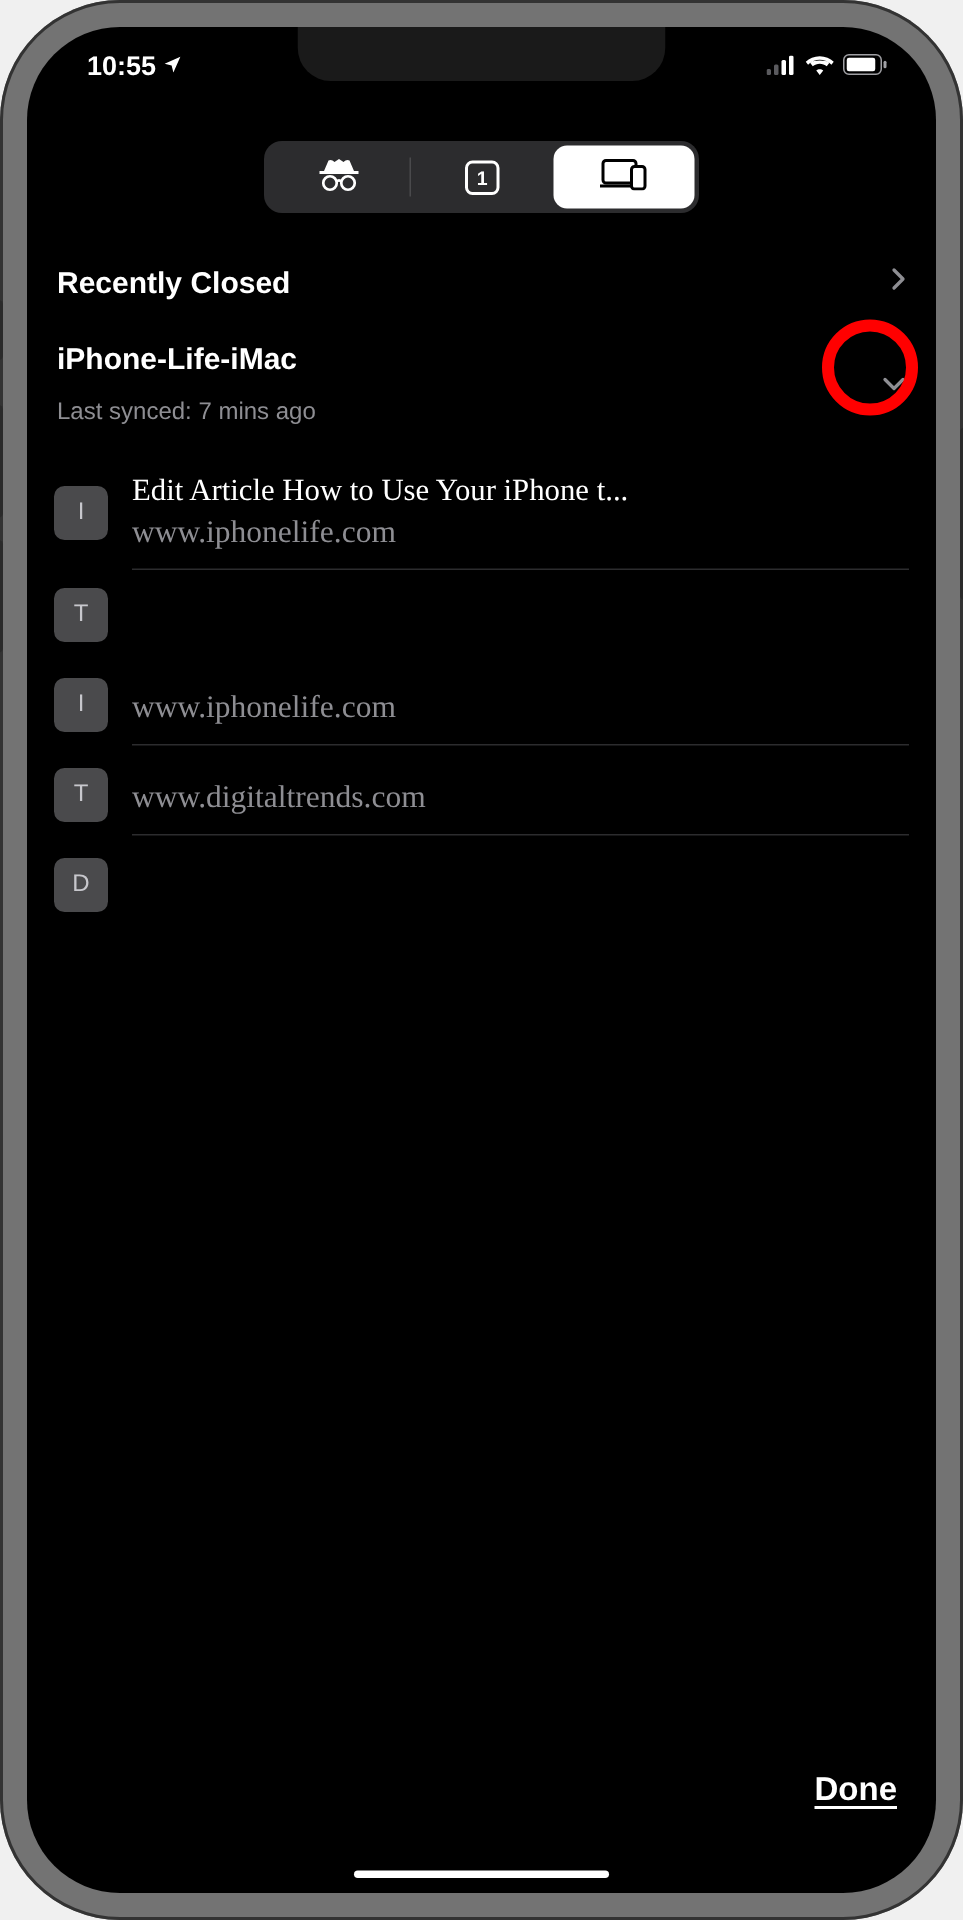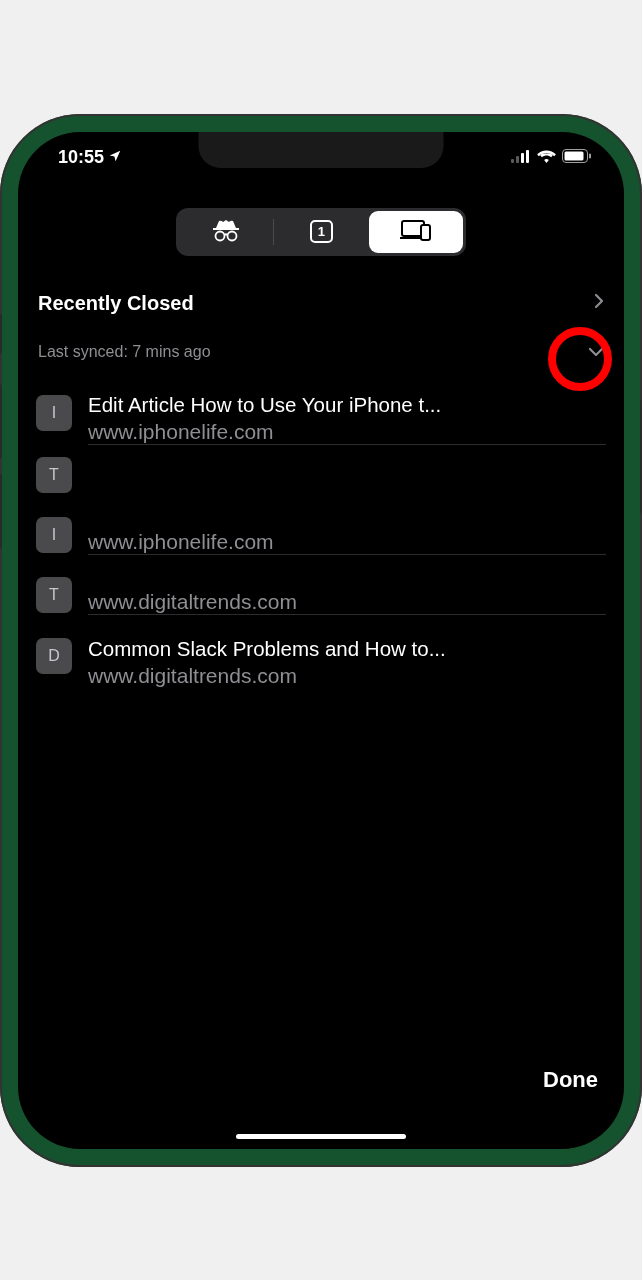--- a/index.html
+++ b/index.html
@@ -7,22 +7,22 @@
     width: 642px;
     height: 1280px;
     background: #f0f0f0;
     font-family: -apple-system, "Helvetica Neue", Helvetica, Arial, sans-serif;
     display: flex;
     align-items: center;
     justify-content: center;
   }
   .device {
     width: 642px;
-    height: 1053px;
-    background: #14532d;
+    height: 1280px;
+    background: #737373;
     border-radius: 80px;
     padding: 18px;
     position: relative;
     box-shadow: 0 0 0 2px #333 inset;
   }
   .side-btn {
     position: absolute;
     background: #2a2a2a;
     border-radius: 3px;
   }
@@ -94,57 +94,58 @@
     align-items: center;
     justify-content: center;
     font-size: 13px;
     font-weight: 600;
     color: #fff;
   }
   .content { padding: 30px 18px 0 18px; }
   .section-row {
     display: flex;
     justify-content: space-between;
-    align-items: center;
+    align-items: flex-start;
     padding: 6px 2px;
   }
   .section-title { font-size: 20px; font-weight: 700; color: #fff; }
   .chev { color: #8e8e93; }
   .device-section { margin-top: 22px; position: relative; }
   .device-header {
     display: flex;
     justify-content: space-between;
     align-items: center;
     padding: 0 2px 10px;
   }
   .device-name { font-size: 20px; font-weight: 700; color: #fff; }
-  .device-sync { font-size: 16px; color: #8e8e93; margin-top: 0; }
+  .device-sync { font-size: 16px; color: #8e8e93; margin-top: 14px; }
   .red-circle {
     position: absolute;
     width: 64px;
     height: 64px;
     border: 8px solid #ff0000;
     border-radius: 50%;
     right: -6px;
     top: -16px;
     pointer-events: none;
   }
   .tab-list { margin-top: 10px; }
   .tab-row {
     display: flex;
     align-items: center;
     gap: 16px;
     padding: 12px 0;
   }
   .tab-row-content {
     flex: 1;
     border-bottom: 1px solid #2c2c2e;
-    padding-bottom: 0;
+    padding-bottom: 12px;
     margin-bottom: -12px;
     min-width: 0;
+    font-family: Liberation Serif, serif;
   }
   .tab-row:last-child .tab-row-content { border-bottom: none; }
   .favicon {
     width: 36px;
     height: 36px;
     background: #4a4a4c;
     border-radius: 7px;
     display: flex;
     align-items: center;
     justify-content: center;
@@ -176,20 +177,21 @@
     height: 98px;
     display: flex;
     justify-content: flex-end;
     align-items: flex-start;
     padding: 16px 26px 0 0;
   }
   .done-btn {
     font-size: 22px;
     font-weight: 600;
     color: #fff;
+    text-decoration: underline;
     text-underline-offset: 4px;
     text-decoration-thickness: 2px;
   }
   .home-indicator {
     position: absolute;
     bottom: 10px;
     left: 50%;
     transform: translateX(-50%);
     width: 170px;
     height: 5px;
@@ -277,20 +279,21 @@
         <span class="chev">
           <svg width="10" height="16" viewBox="0 0 10 16" fill="none" stroke="#8e8e93" stroke-width="2.2" stroke-linecap="round" stroke-linejoin="round">
               <path d="M2 2 L8 8 L2 14"></path>
             </svg>
         </span>
       </div>
 
       <div class="device-section">
         <div class="device-header">
           <div>
+            <div class="device-name">iPhone-Life-iMac</div>
             <div class="device-sync">Last synced: 7 mins ago</div>
           </div>
           <span class="chev">
             <svg width="16" height="10" viewBox="0 0 16 10" fill="none" stroke="#8e8e93" stroke-width="2.2" stroke-linecap="round" stroke-linejoin="round">
                 <path d="M2 2 L8 8 L14 2"></path>
               </svg>
           </span>
         </div>
         <div class="red-circle"></div>
 
@@ -312,24 +315,20 @@
             </div>
           </div>
           <div class="tab-row">
             <div class="favicon">T</div>
             <div class="tab-row-content">
               <div class="tab-url">www.digitaltrends.com</div>
             </div>
           </div>
           <div class="tab-row">
             <div class="favicon">D</div>
-            <div class="tab-row-content">
-              <div class="tab-title">Common Slack Problems and How to...</div>
-              <div class="tab-url">www.digitaltrends.com</div>
-            </div>
           </div>
         </div>
       </div>
     </div>
 
     <div class="bottom-bar">
       <span class="done-btn">Done</span>
     </div>
     <div class="home-indicator"></div>
   </div>

